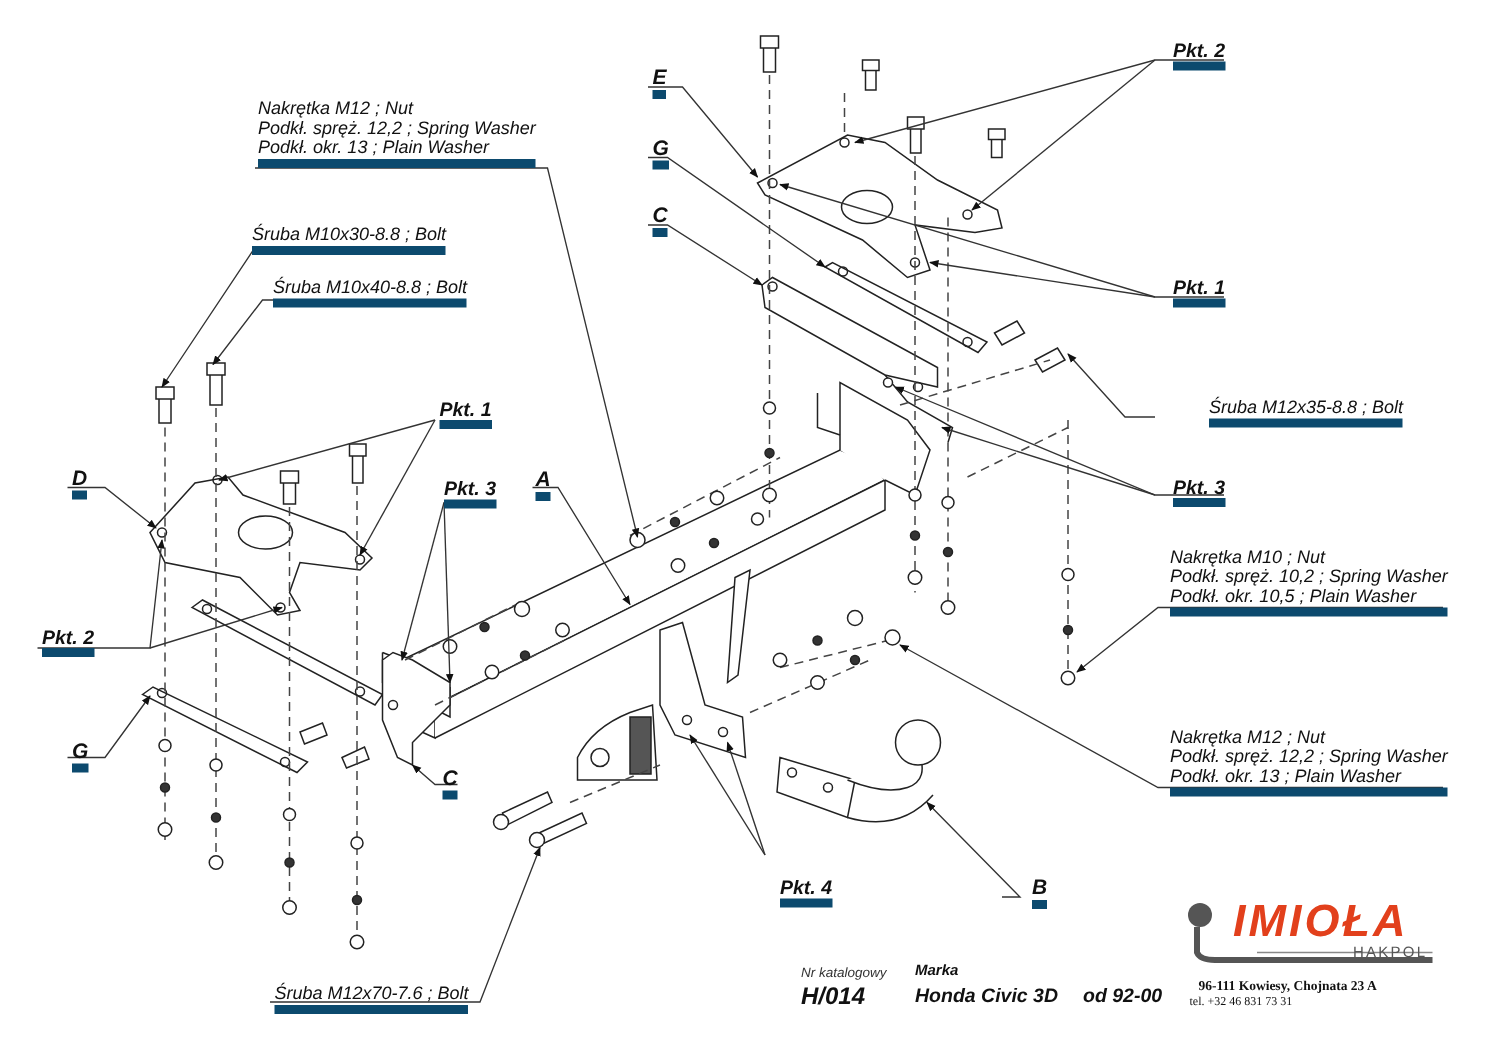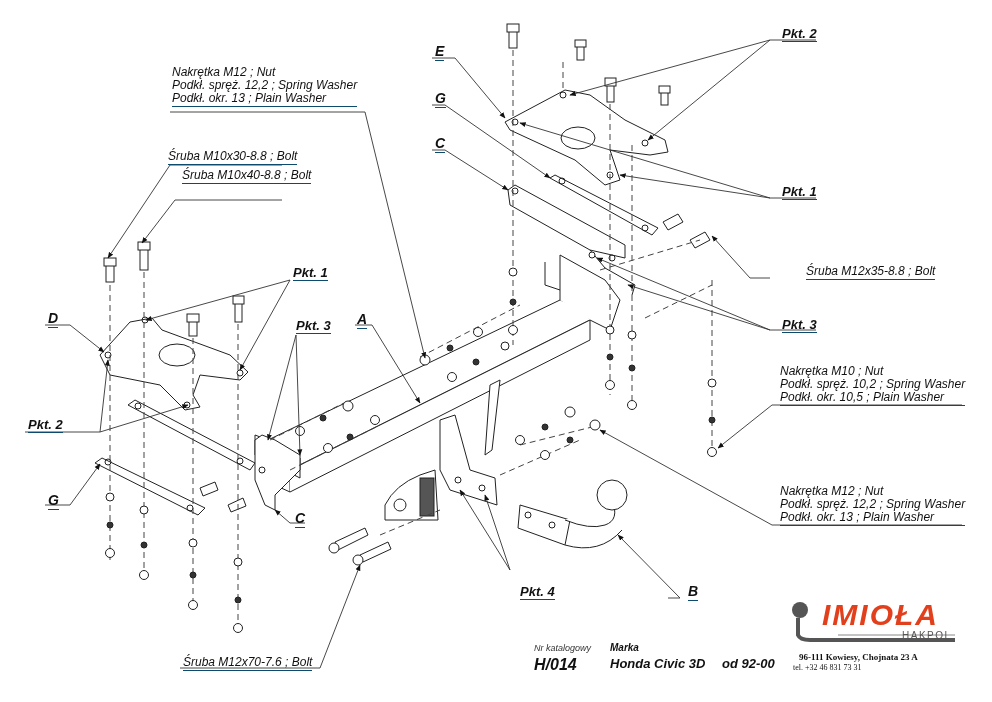--- a/index.html
+++ b/index.html
@@ -1,21 +1,21 @@
 <!DOCTYPE html>
 <html><head>
 <meta charset="utf-8">
 <style>
   html, body { margin: 0; padding: 0; background: #ffffff; }
   body { width: 992px; height: 702px; position: relative; overflow: hidden;
          font-family: "Liberation Sans", sans-serif; }
   #drawing { position: absolute; left: 0; top: 0; width: 992px; height: 702px; }
   .lbl { position: absolute; font-style: italic; font-size: 12px; color: #111; line-height: 13px; white-space: nowrap; }
   .lbl.b { font-weight: bold; font-size: 13px; }
-  .ul { border-bottom: 1px solid #0c4a6e; padding-bottom: 1px; }
+  .ul { border-bottom: 6px solid #0c4a6e; padding-bottom: 1px; }
   .letter { position: absolute; font-style: italic; font-weight: bold; font-size: 14px; color: #111; }
   .meta-small { position: absolute; font-style: italic; font-size: 9px; color: #333; }
   .meta-big { position: absolute; font-style: italic; font-weight: bold; font-size: 16px; color: #111; }
   .meta-mid { position: absolute; font-style: italic; font-weight: bold; font-size: 10px; color: #111; }
   .addr { position: absolute; font-family: "Liberation Serif", serif; font-size: 8px; color: #111; }
   .addr.b { font-weight: bold; font-size: 9px; }
   .logo-text { position: absolute; font-style: italic; font-weight: bold; font-size: 30px; letter-spacing: 2px; }
   .logo-sub { position: absolute; font-size: 10px; letter-spacing: 1.5px; }
 </style>
 </head>
@@ -244,21 +244,21 @@
     <line x1="838" y1="635" x2="955" y2="635" stroke="#888" stroke-width="1"></line>
   </g>
 </svg>
 
 <div class="lbl" style="left:172px;top:66px;">
   <div>Nakrętka  M12 ; Nut</div>
   <div>Podkł. spręż. 12,2 ; Spring Washer</div>
   <div class="ul">Podkł. okr. 13 ; Plain Washer</div>
 </div>
 <div class="lbl ul" style="left:168px;top:150px;">Śruba M10x30-8.8   ;  Bolt</div>
-<div class="lbl ul" style="left:182px;top:169px;">Śruba M10x40-8.8   ;  Bolt</div>
+<div class="lbl ul" style="left:182px;top:185px;">Śruba M10x40-8.8   ;  Bolt</div>
 <div class="lbl ul" style="left:785px;top:265px;margin-left:21px;">Śruba M12x35-8.8   ;  Bolt</div>
 <div class="lbl" style="left:780px;top:365px;font-style:italic;">
   <div>Nakrętka  M10 ; Nut</div>
   <div>Podkł. spręż. 10,2 ; Spring Washer</div>
   <div class="ul">Podkł. okr. 10,5 ; Plain Washer</div>
 </div>
 <div class="lbl" style="left:780px;top:485px;">
   <div>Nakrętka  M12 ; Nut</div>
   <div>Podkł. spręż. 12,2 ; Spring Washer</div>
   <div class="ul">Podkł. okr. 13 ; Plain Washer</div>

